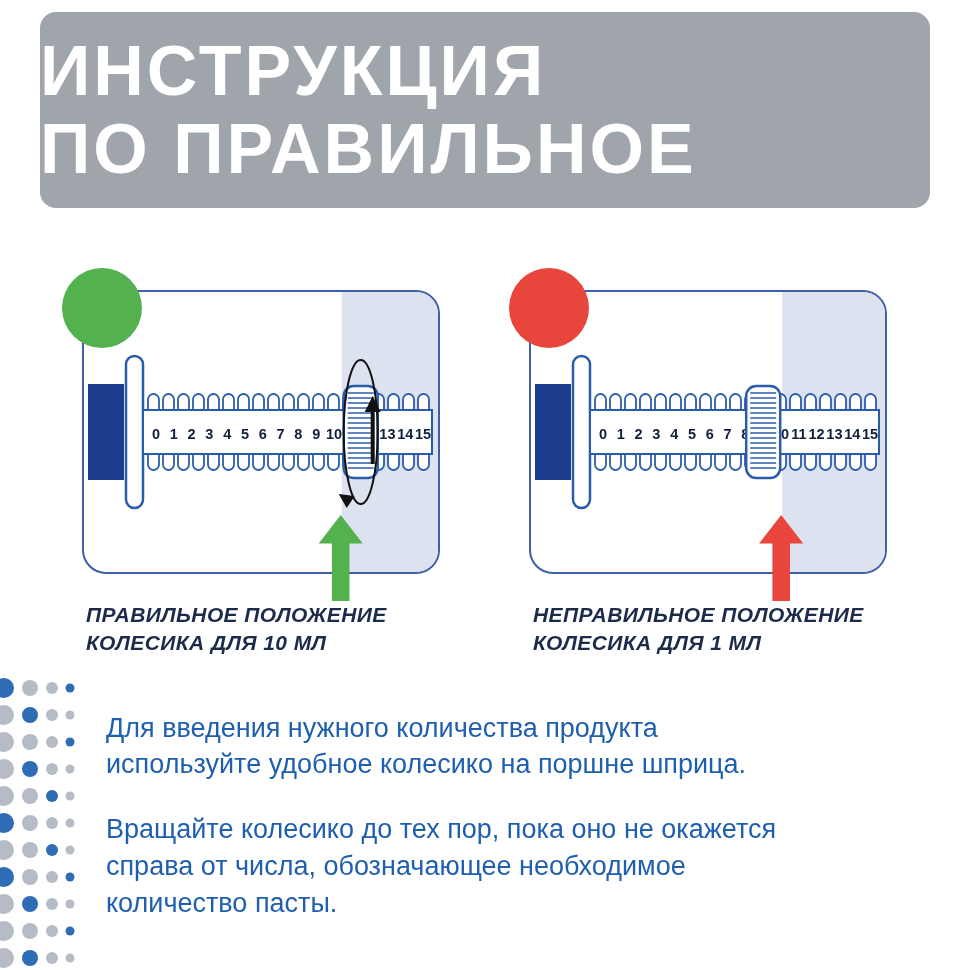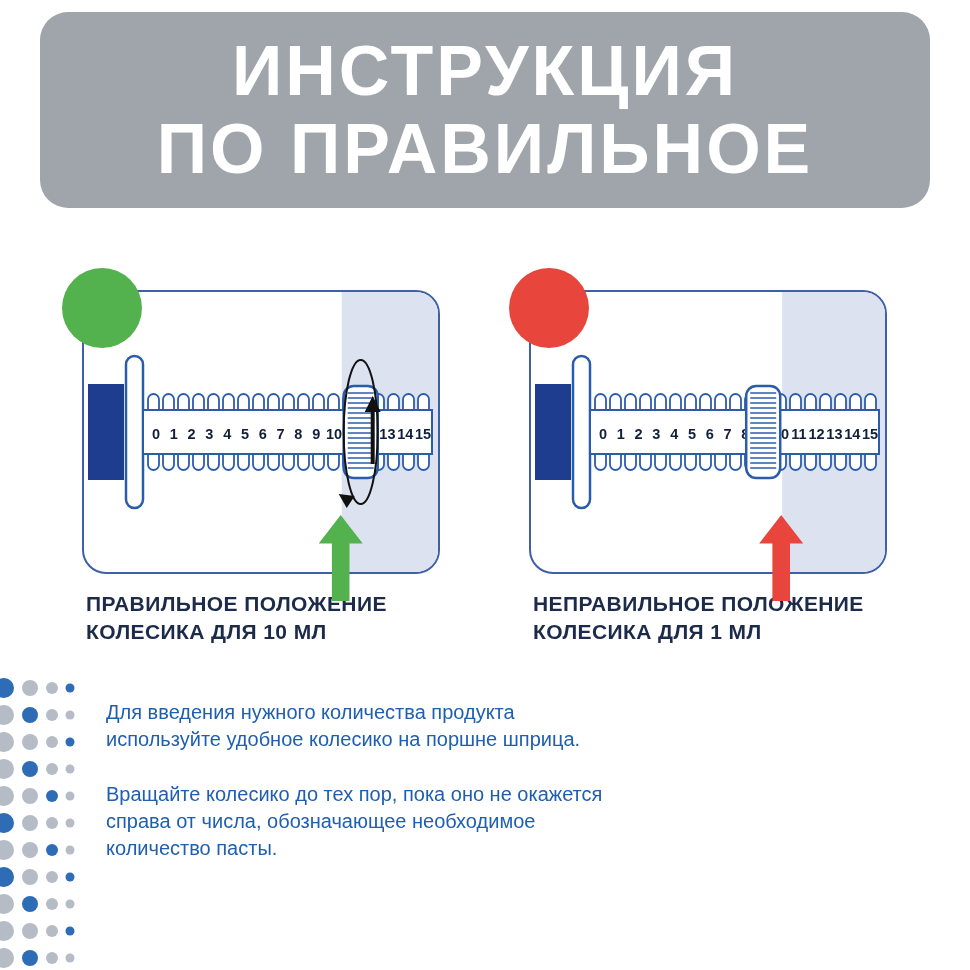--- a/index.html
+++ b/index.html
@@ -2,49 +2,49 @@
 <html style="--header-bg: #a0a5ac; --header-text: #ffffff; --panel-border: #3f5fa7; --panel-shade: #dde2f1; --syringe-outline: #2b5cab; --plunger-fill: #1e3d8f; --number-color: #10203a; --correct: #53b14e; --incorrect: #e8463c; --caption-text: #1c2b4a; --body-text: #1f5fb0; --dot-gray: #b6bcc6; --dot-blue: #2e6cb6; --rotation-arrow: #111111;"><head>
 <meta charset="utf-8">
 <style>
   html,body{margin:0;padding:0;background:#ffffff;}
   .page{
     position:relative;width:970px;height:970px;overflow:hidden;background:#ffffff;
     font-family:"Liberation Sans","DejaVu Sans",sans-serif;
   }
   .header{
     margin:12px auto 0;width:890px;height:196px;
-    background:var(--header-bg,#a0a5ac);border-radius:28px;
-    display:flex;flex-direction:column;align-items:center;justify-content:center;
+    background:var(--header-bg,#a0a5ac);border-radius:16px;
+    display:flex;flex-direction:column;align-items:flex-start;justify-content:center;
     color:var(--header-text,#ffffff);font-weight:800;font-size:70px;
     letter-spacing:3px;line-height:1.12;text-align:center;
   }
   .panels-row{display:flex;justify-content:center;gap:88px;margin-top:82px;}
   .panel-col{display:flex;flex-direction:column;width:359px;}
   .panel-wrap{position:relative;width:359px;height:285px;}
   .panel{
     position:absolute;left:0;top:0;width:354px;height:280px;
     border:2.5px solid var(--panel-border,#3f5fa7);border-radius:24px;
     overflow:hidden;background:#ffffff;
   }
   .panel svg{position:absolute;left:0;top:0;}
   .badge{
     position:absolute;left:-20px;top:-22px;width:80px;height:80px;border-radius:50%;z-index:3;
   }
   .block-arrow{
     position:absolute;bottom:-26px;width:44px;height:86px;z-index:3;
     clip-path:polygon(50% 0,100% 33%,70% 33%,70% 100%,30% 100%,30% 33%,0 33%);
   }
   .caption{
-    margin-top:15px;padding-left:4px;
+    margin-top:26px;padding-left:4px;
     font-size:21px;font-weight:700;letter-spacing:0.4px;line-height:1.35;
-    color:var(--caption-text,#1c2b4a);white-space:pre-line;
+    color:var(--caption-text,#1c2b4a);white-space:pre-line;font-style:italic;
   }
   .body-text{margin:52px 60px 0 106px;position:relative;z-index:2;}
   .body-text p{
-    margin:0 0 28px 0;font-size:20px;line-height:1.36;
+    margin:0 0 28px 0;font-size:27px;line-height:1.36;
     color:var(--body-text,#1f5fb0);white-space:pre-line;
   }
   .dots{position:absolute;left:0;top:676px;z-index:1;}
 </style>
 </head>
 <body>
 
 <div class="page">
 
   <div class="header">

